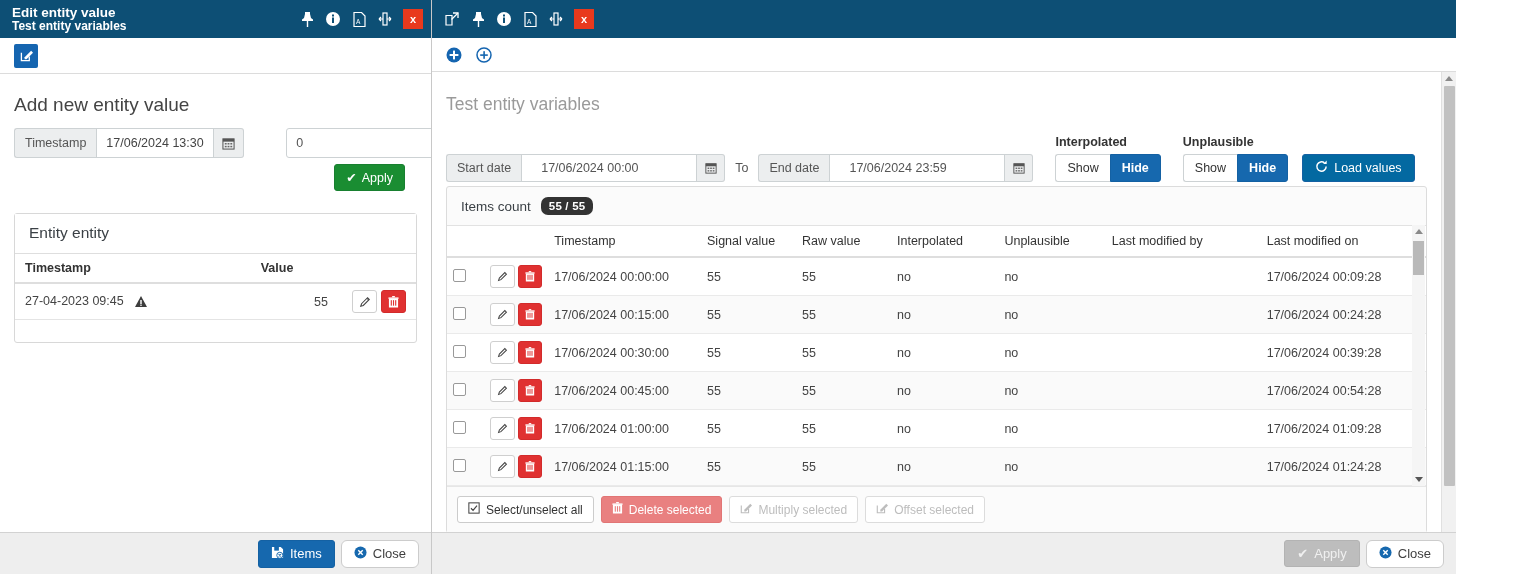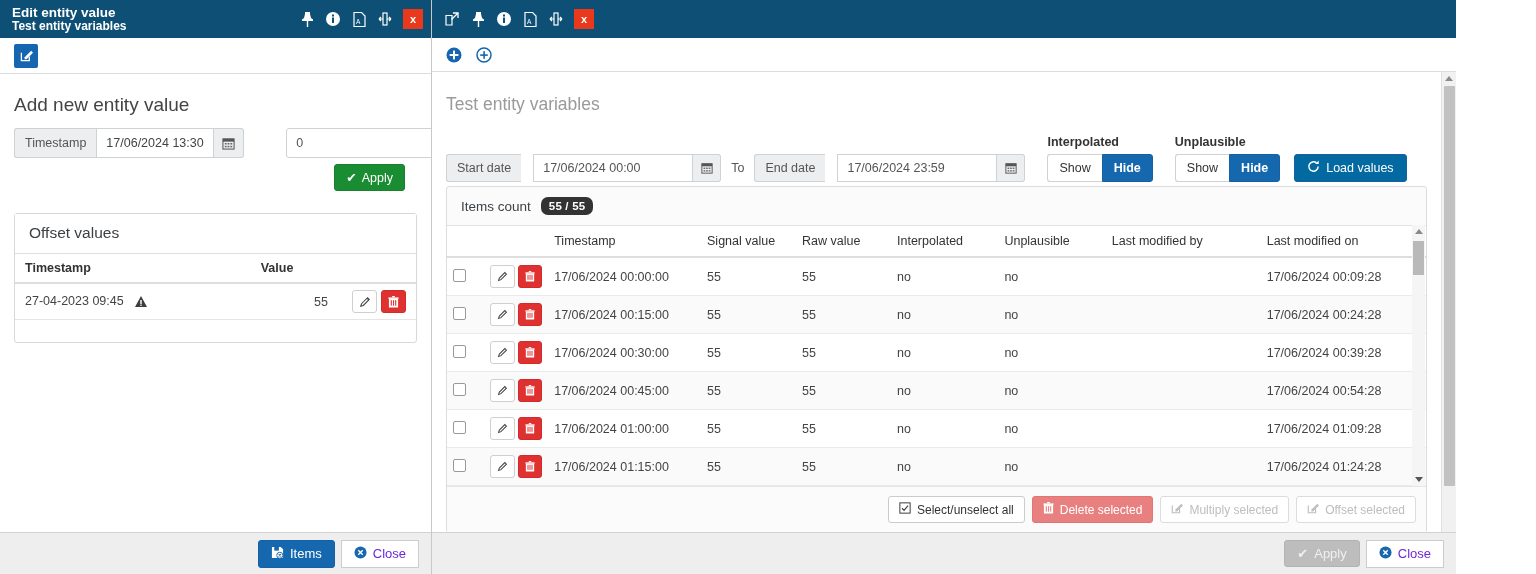--- a/index.html
+++ b/index.html
@@ -105,21 +105,21 @@
   .footbar {
     flex: none; height: 42px; border-top: 1px solid #d2d2d2; background: #eeeeee;
     display: flex; align-items: center; justify-content: flex-end; gap: 6px; padding: 0 12px;
   }
   .btn-blue {
     background: #1668ae; color: #fff; border: 1px solid #1461a3; border-radius: 3px;
     font-size: 13px; padding: 5px 12px; display: inline-flex; align-items: center; gap: 6px;
     cursor: pointer; font-family: inherit;
   }
   .btn-white {
-    background: #fff; color: #6d28d9; border: 1px solid #ccc; border-radius: 0;
+    background: #fff; color: #404040; border: 1px solid #ccc; border-radius: 6px;
     font-size: 13px; padding: 5px 12px; display: inline-flex; align-items: center; gap: 6px;
     cursor: pointer; font-family: inherit;
   }
   .btn-disabled {
     background: #bdbdbd; color: #f0f0f0; border: 1px solid #b3b3b3; border-radius: 3px;
     font-size: 13px; padding: 5px 12px; display: inline-flex; align-items: center; gap: 6px;
     cursor: default; font-family: inherit;
   }
 
   
@@ -132,22 +132,22 @@
   .r-content { flex: 1; padding: 0 14px 0 14px; overflow: hidden; }
   .r-sub { font-size: 17.5px; color: #9a9a9a; margin: 22px 0 0 0; }
 
   .filterbar { margin-top: 20px; display: flex; align-items: flex-end; gap: 0; position: relative; }
   .f-group { display: flex; align-items: stretch; height: 28px; }
   .f-addon {
     background: #eceeef; border: 1px solid #cdd2d4; border-right: none; padding: 0 10px;
     display: flex; align-items: center; font-size: 12.5px; color: #555; border-radius: 3px 0 0 3px;
   }
   .f-input {
-    border: 1px solid #cdd2d4; background: #fff; width: 160px; padding: 0 9px;
-    font-size: 12.5px; color: #555; display: flex; align-items: center; margin-left: 12px;
+    border: 1px solid #cdd2d4; background: #fff; width: 176px; padding: 0 19px;
+    font-size: 12.5px; color: #555; display: flex; align-items: center;
   }
   .f-calbtn {
     background: #eceeef; border: 1px solid #cdd2d4; border-left: none; width: 28px;
     display: flex; align-items: center; justify-content: center; cursor: pointer;
     border-radius: 0 3px 3px 0; color: #555;
   }
   .f-to { padding: 0 10px; font-size: 12.5px; color: #555; display: flex; align-items: center; height: 28px; }
   .toggle-wrap { margin-left: 22px; }
   .toggle-label { font-size: 12.5px; font-weight: bold; color: #333; margin-bottom: 5px; }
   .toggle { display: flex; height: 28px; }
@@ -190,21 +190,21 @@
   .col-ip { width: 104px; }
   .col-up { width: 104px; }
   .col-lmb { width: 150px; }
   .col-lmo { width: 160px; }
   .chk {
     width: 13px; height: 13px; border: 1px solid #999; background: #fff; border-radius: 2px;
     display: inline-block; cursor: pointer;
   }
   .g-acts { display: flex; gap: 3px; }
   .grid-foot {
-    padding: 9px 10px; display: flex; justify-content: flex-end; gap: 7px;
+    padding: 9px 10px; display: flex; gap: 7px;
     border-top: 1px solid #e6e6e6; background: #fbfbfb;
   }
   .sbtn {
     font-size: 12px; padding: 5px 10px; border-radius: 3px; display: inline-flex;
     align-items: center; gap: 6px; cursor: pointer; font-family: inherit;
     background: #fff; border: 1px solid #ccc; color: #333;
   }
   .sbtn-red { background: #e98080; border-color: #e17575; color: #fff; }
   .sbtn-dim { color: #bdbdbd; border-color: #dcdcdc; background: #fff; }
 
@@ -308,21 +308,21 @@
       </div>
 
       <div class="apply-row">
         <button class="btn-green">
           <span>✔</span>
           <span>Apply</span>
         </button>
       </div>
 
       <div class="card">
-        <div class="card-head">Offset values</div>
+        <div class="card-head">Entity entity</div>
         <table class="tbl">
           <thead>
             <tr>
               <th>Timestamp</th>
               <th class="cell-right">Value</th>
               <th style="width:78px"></th>
             </tr>
           </thead>
           <tbody>
             <tr>

